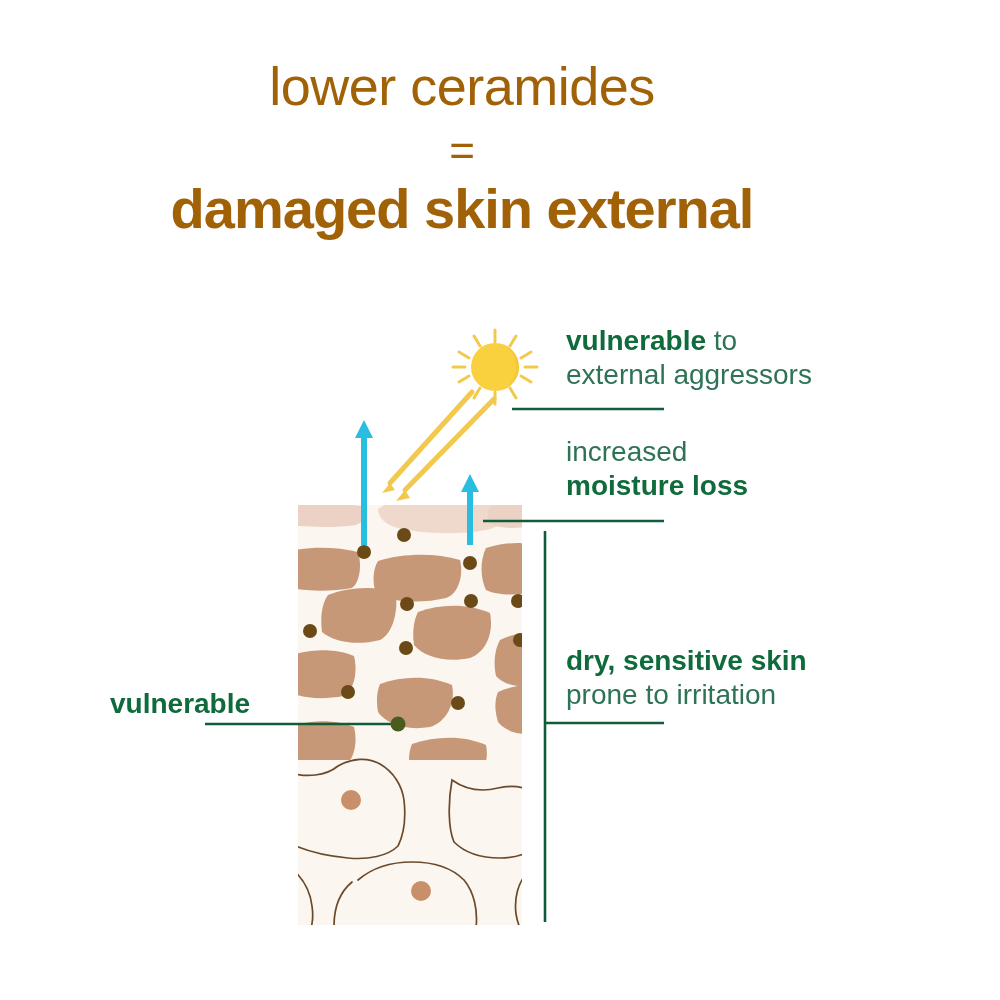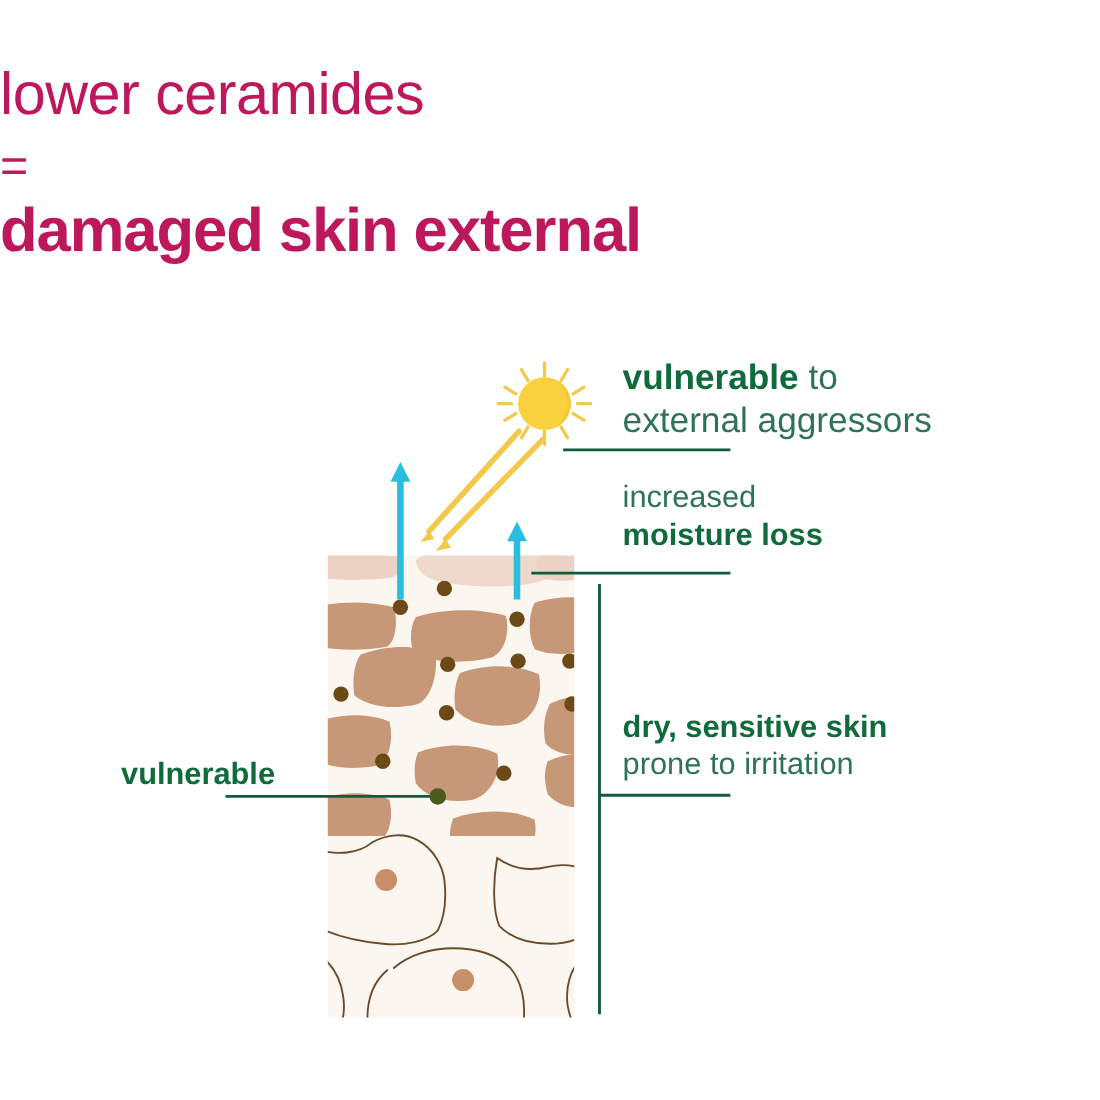--- a/index.html
+++ b/index.html
@@ -21,21 +21,22 @@
     left: 0; top: 0;
     width: 1000px;
     height: 1000px;
   }
 
   
   .headline {
     position: absolute;
     left: 0;
     width: 924px;
-    color: #be185d;
+    text-align: center;
+    color: #a16207;
   }
   #title-line1 {
     top: 58px;
     font-size: 54px;
     font-weight: 300;
     letter-spacing: -0.5px;
     line-height: 1.05;
   }
   #title-equals {
     top: 128px;
@@ -56,21 +57,21 @@
     position: absolute;
     color: #1C6B45;
     line-height: 1.22;
   }
   .callout .bold   { font-weight: 700; color: #0F6B3C; }
   .callout .light  { font-weight: 400; color: #2E7356; }
 
   #callout-vulnerable {
     left: 566px;
     top: 324px;
-    font-size: 32px;
+    font-size: 28px;
     width: 400px;
   }
   #callout-moisture {
     left: 566px;
     top: 435px;
     font-size: 28px;
     width: 400px;
   }
   #callout-dry {
     left: 566px;

